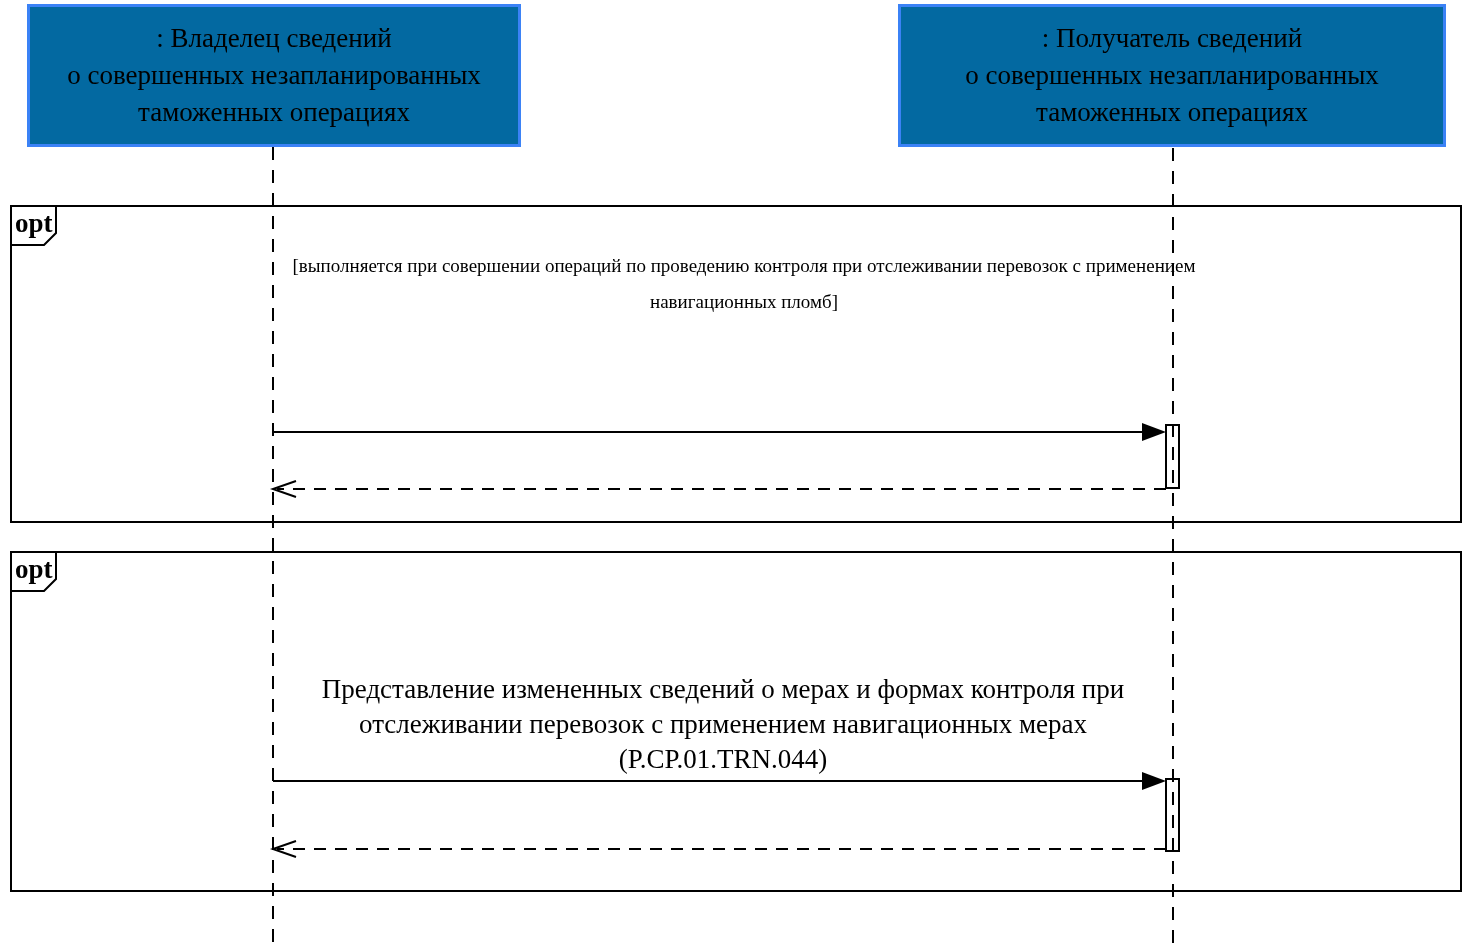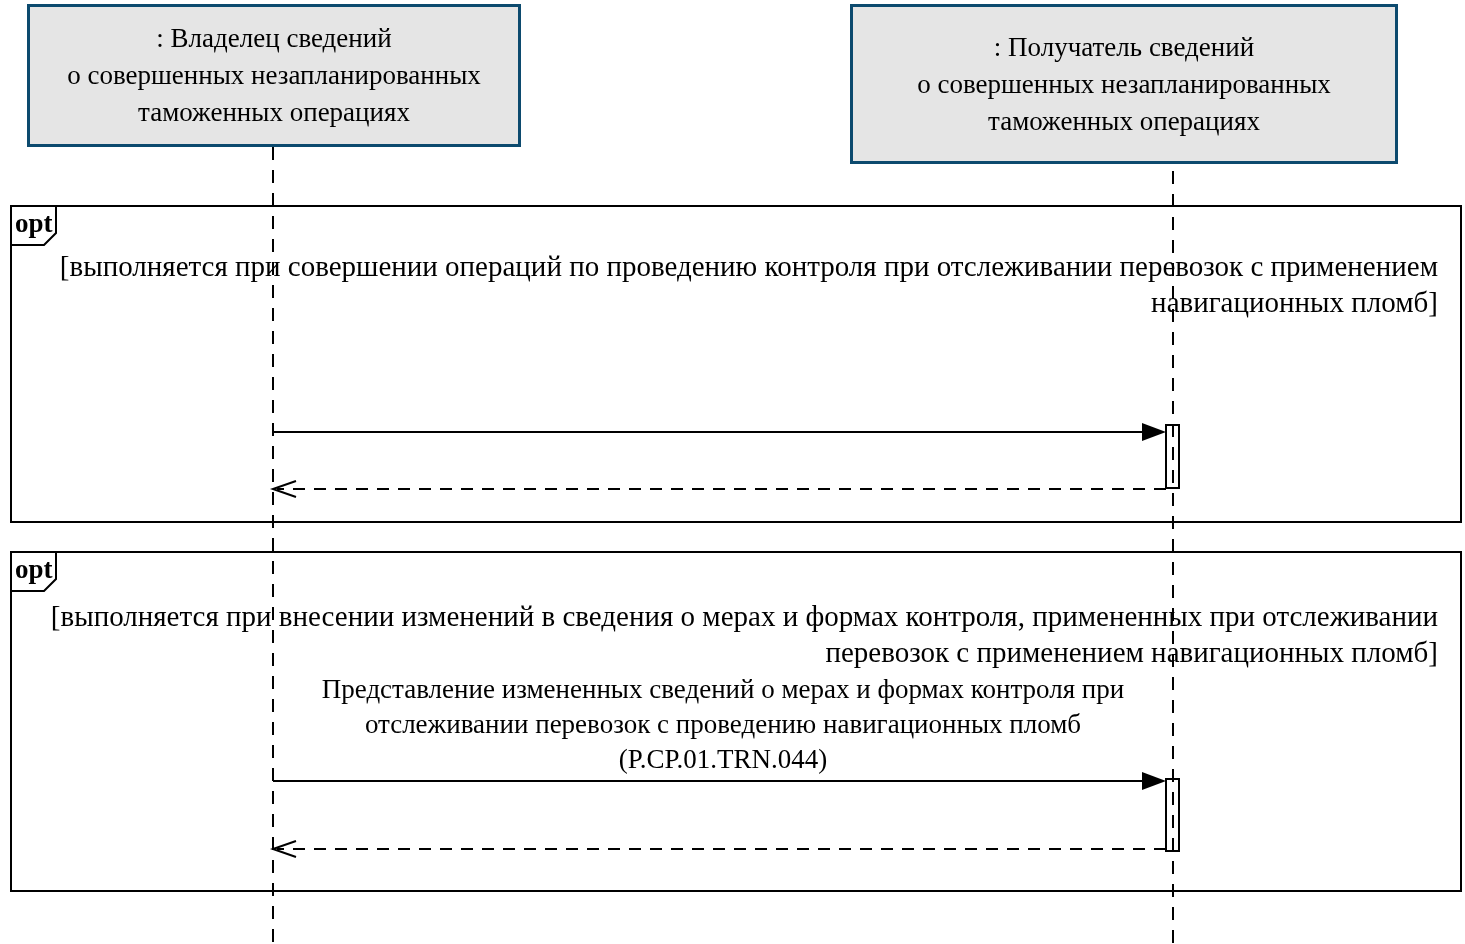--- a/index.html
+++ b/index.html
@@ -8,22 +8,22 @@
     width: 1465px;
     height: 944px;
     background: #ffffff;
     overflow: hidden;
     font-family: "Liberation Serif", "DejaVu Serif", serif;
     color: #000000;
   }
   .layer { position: absolute; left: 0; top: 0; }
   .actor-box {
     position: absolute;
-    border: 3px solid #0c4a6e;
-    background: #e5e5e5;
+    border: 3px solid #3b82f6;
+    background: #0369a1;
     display: flex;
     align-items: center;
     justify-content: center;
     text-align: center;
     font-size: 27px;
     line-height: 37px;
     box-sizing: border-box;
   }
   .actor-box span { white-space: pre-line; }
   .fragment {
@@ -33,24 +33,25 @@
     background: transparent;
   }
   .opt-label {
     position: absolute;
     font-size: 27px;
     line-height: 30px;
     font-weight: bold;
   }
   .guard {
     position: absolute;
-    font-size: 29px;
+    font-size: 19px;
     line-height: 36px;
     white-space: pre-line;
-    text-align: right;
+    text-align: center;
+    margin-left: 16px;
   }
   .message {
     position: absolute;
     font-size: 27px;
     line-height: 35px;
     white-space: pre-line;
     text-align: center;
   }
 </style>
 </head>
@@ -80,31 +81,29 @@
   </svg>
 
   <div class="fragment" style="left:10px; top:205px; width:1452px; height:318px;"></div>
   <div class="fragment" style="left:10px; top:551px; width:1452px; height:341px;"></div>
 
   <div class="actor-box" style="left:27px; top:4px; width:494px; height:143px;">
     <span>: Владелец сведений
 о совершенных незапланированных
 таможенных операциях</span>
   </div>
-  <div class="actor-box" style="left:850px; top:4px; width:548px; height:160px;">
+  <div class="actor-box" style="left:898px; top:4px; width:548px; height:143px;">
     <span>: Получатель сведений
 о совершенных незапланированных
 таможенных операциях</span>
   </div>
 
   <div class="opt-label" style="left:15px; top:208px;">opt</div>
   <div class="opt-label" style="left:15px; top:554px;">opt</div>
 
   <div class="guard" style="left:18px; top:248px; width:1420px;">[выполняется при совершении операций по проведению контроля при отслеживании перевозок с применением
 навигационных пломб]</div>
-  <div class="guard" style="left:18px; top:598px; width:1420px;">[выполняется при внесении изменений в сведения о мерах и формах контроля, примененных при отслеживании
-перевозок с применением навигационных пломб]</div>
 
   <div class="message" style="left:273px; top:672px; width:900px;">Представление измененных сведений о мерах и формах контроля при
-отслеживании перевозок с проведению навигационных пломб
+отслеживании перевозок с применением навигационных мерах
 (P.CP.01.TRN.044)</div>
 
 </div>
 
 </body></html>

